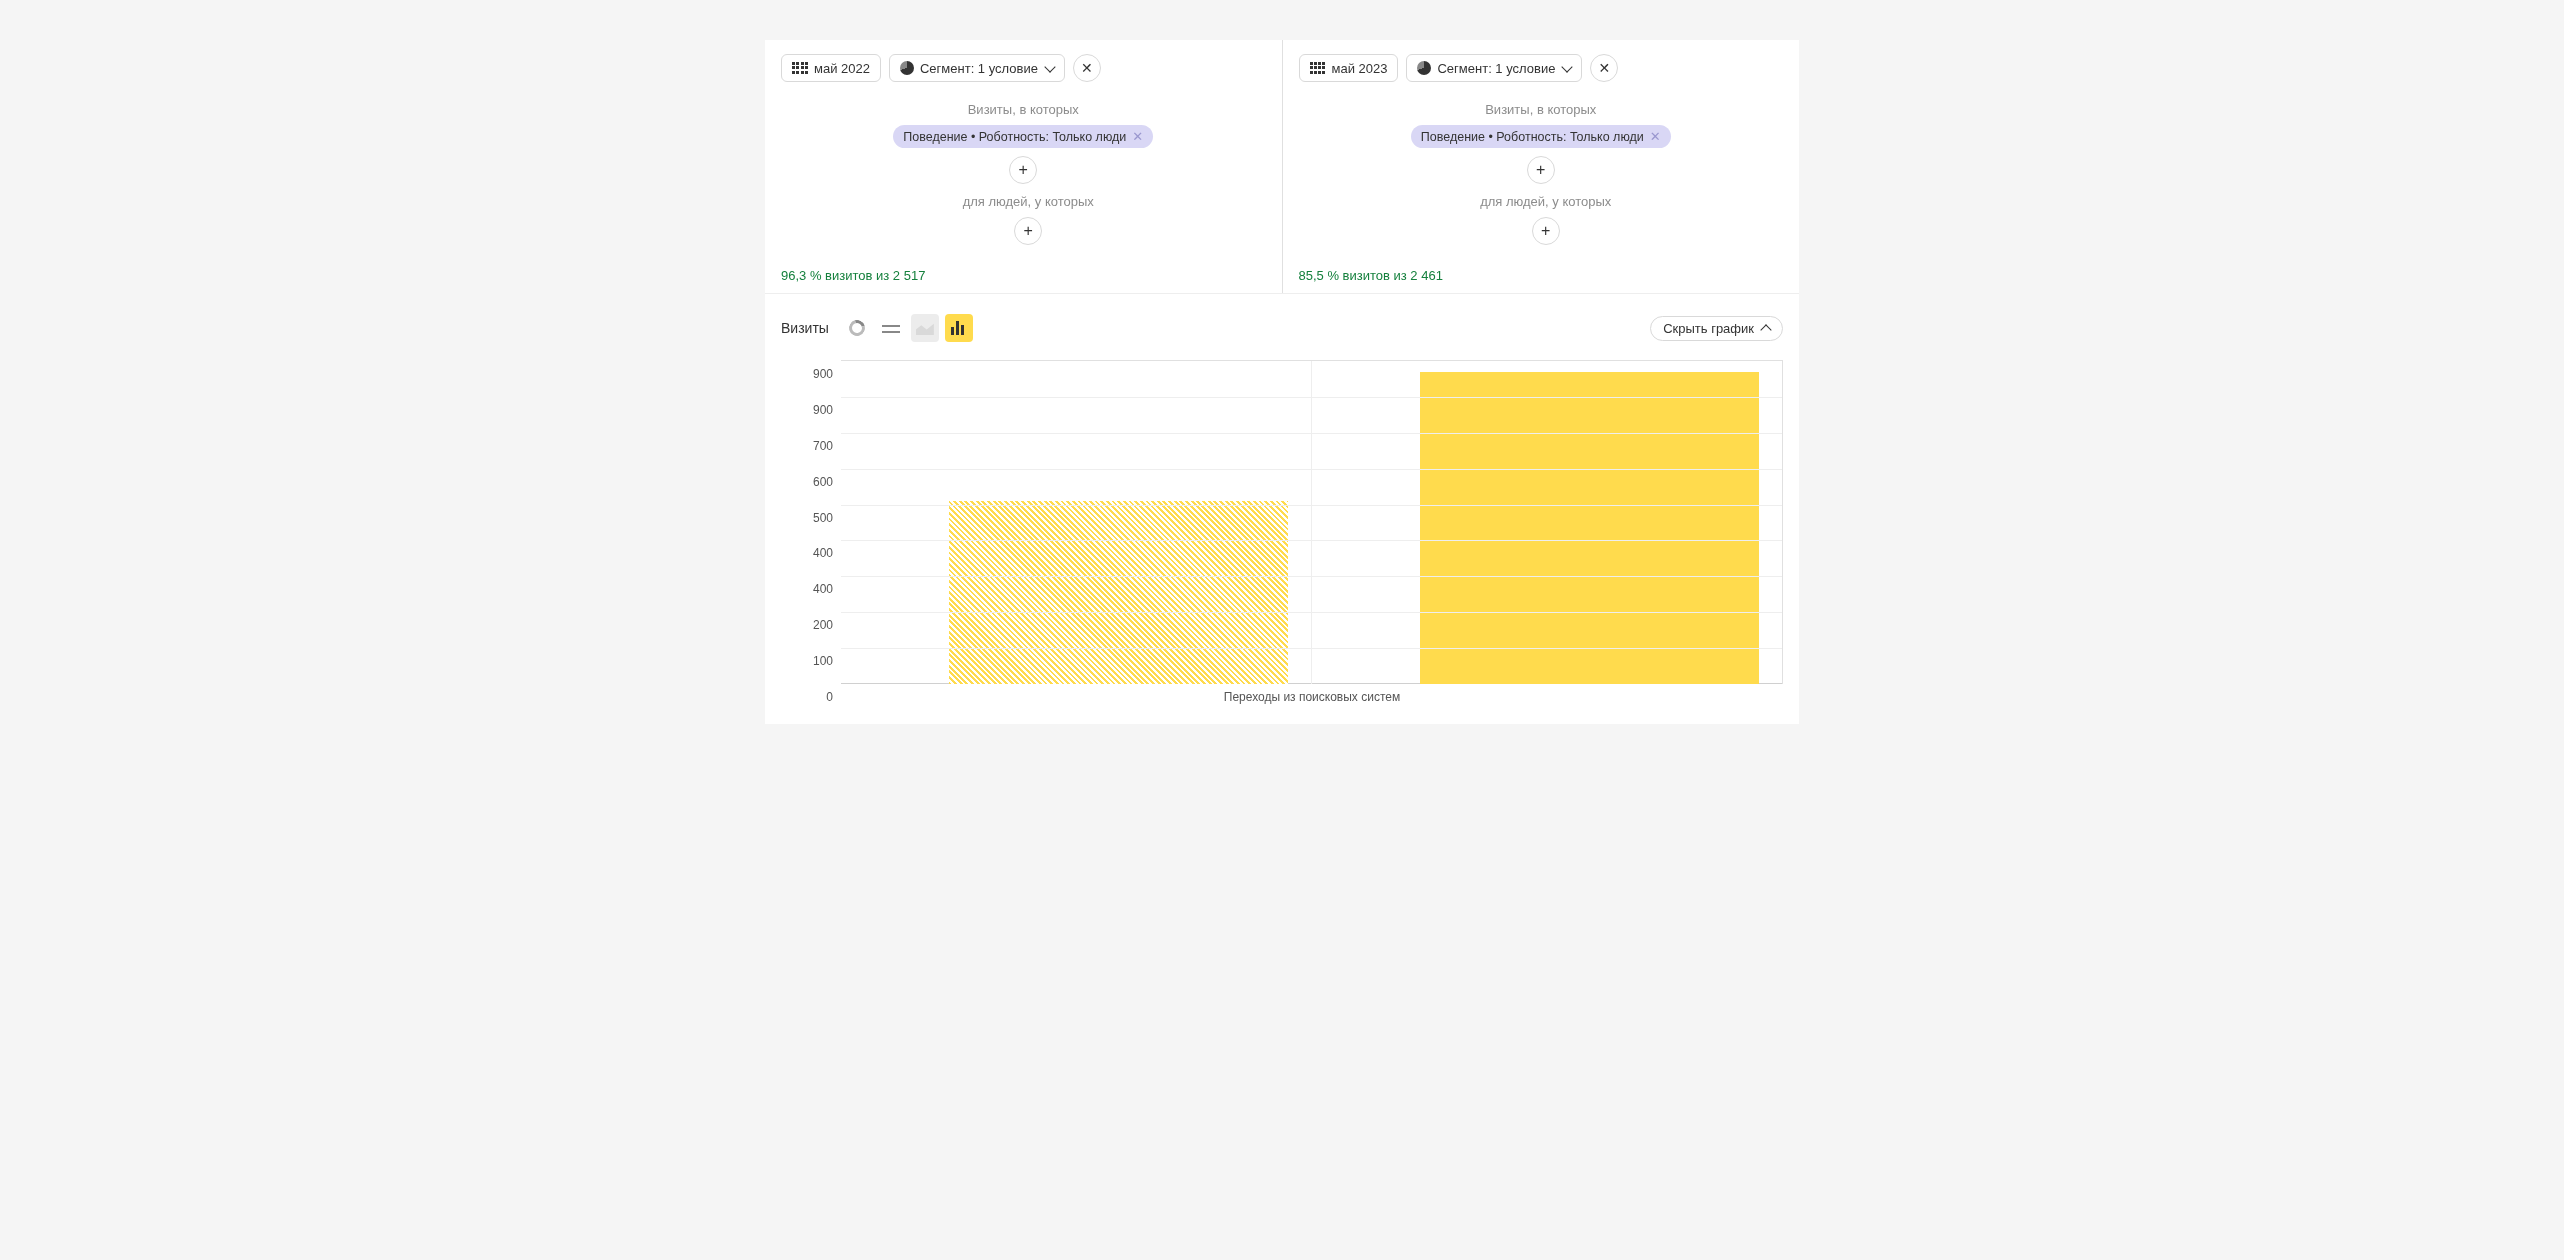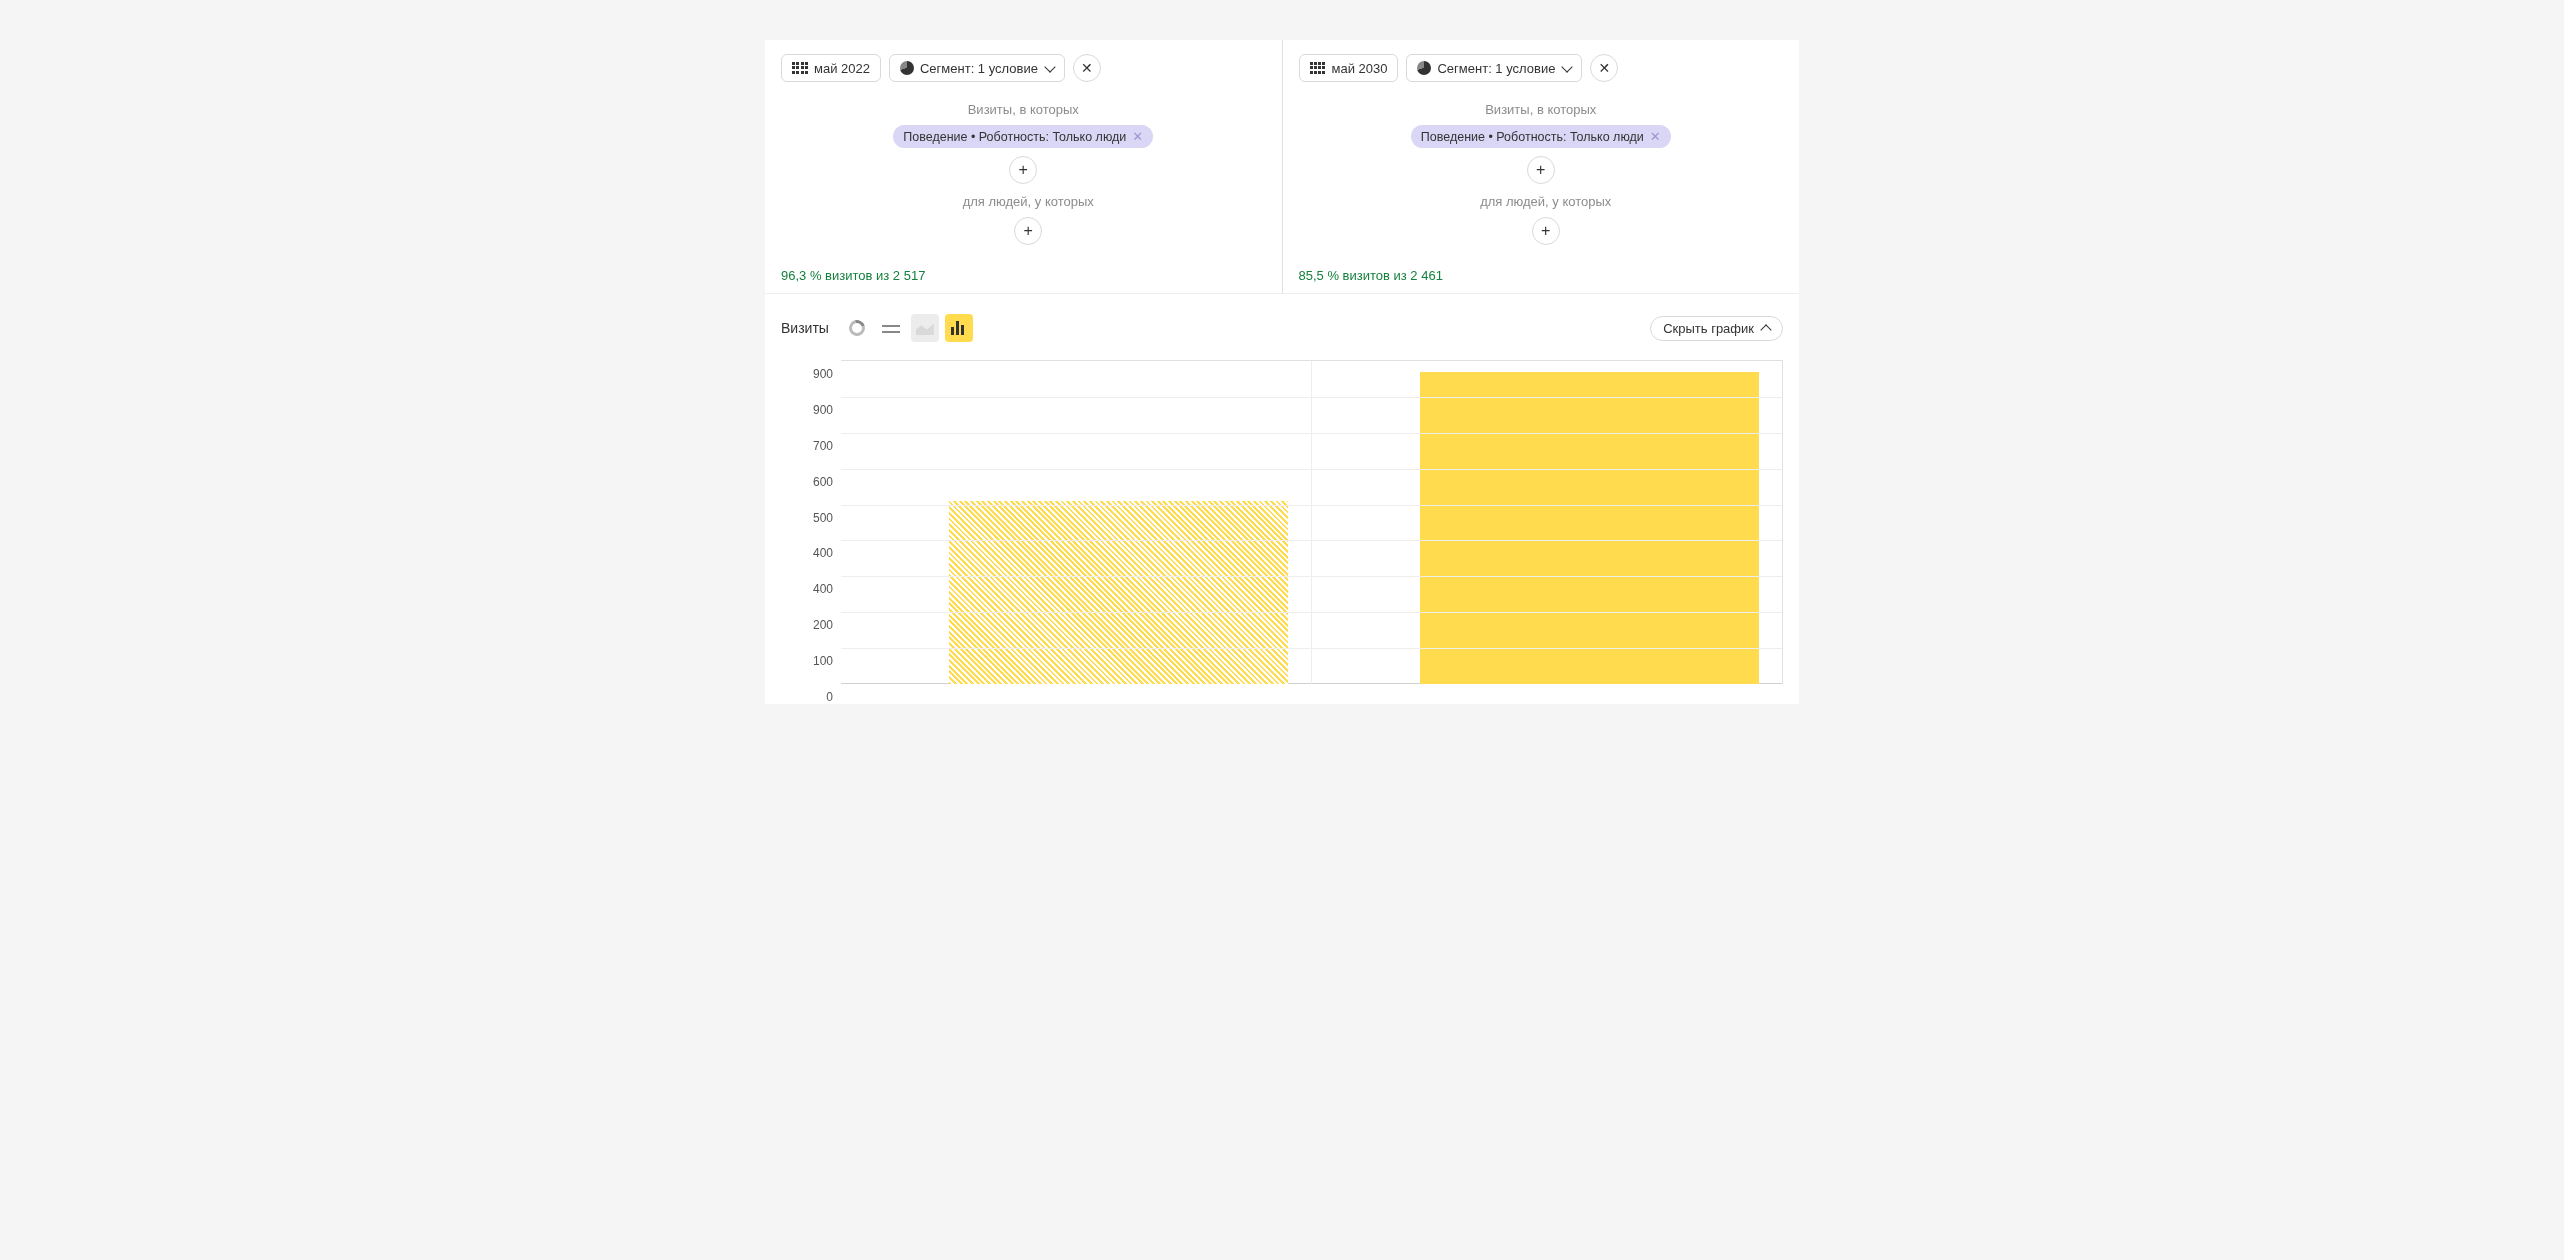--- a/index.html
+++ b/index.html
@@ -316,21 +316,21 @@
               <span></span>
             <span></span>
               <span></span>
               <span></span>
               <span></span>
             <span></span>
               <span></span>
               <span></span>
               <span></span>
           </span>
-          <span>май 2030</span>
+          <span>май 2023</span>
         </div>
         <div class="btn">
           <span class="pie-ic"></span>
           <span>Сегмент: 1 условие</span>
           <span class="chev-ic"></span>
         </div>
         <div class="btn iconbtn">
           <span class="close-x">✕</span>
         </div>
       </div>
@@ -407,16 +407,17 @@
           <div class="y-grid" style="top: 44.4444%;"></div>
           <div class="y-tick" style="top: 44.4444%;">500</div>
           <div class="y-grid" style="top: 33.3333%;"></div>
           <div class="y-tick" style="top: 33.3333%;">600</div>
           <div class="y-grid" style="top: 22.2222%;"></div>
           <div class="y-tick" style="top: 22.2222%;">700</div>
           <div class="y-grid" style="top: 11.1111%;"></div>
           <div class="y-tick" style="top: 11.1111%;">900</div>
           <div class="y-tick" style="top: 0%;">900</div>
         </div>
+      <div class="x-label">Переходы из поисковых систем</div>
     </div>
   </div>
 
 </div>
 
 </body></html>

